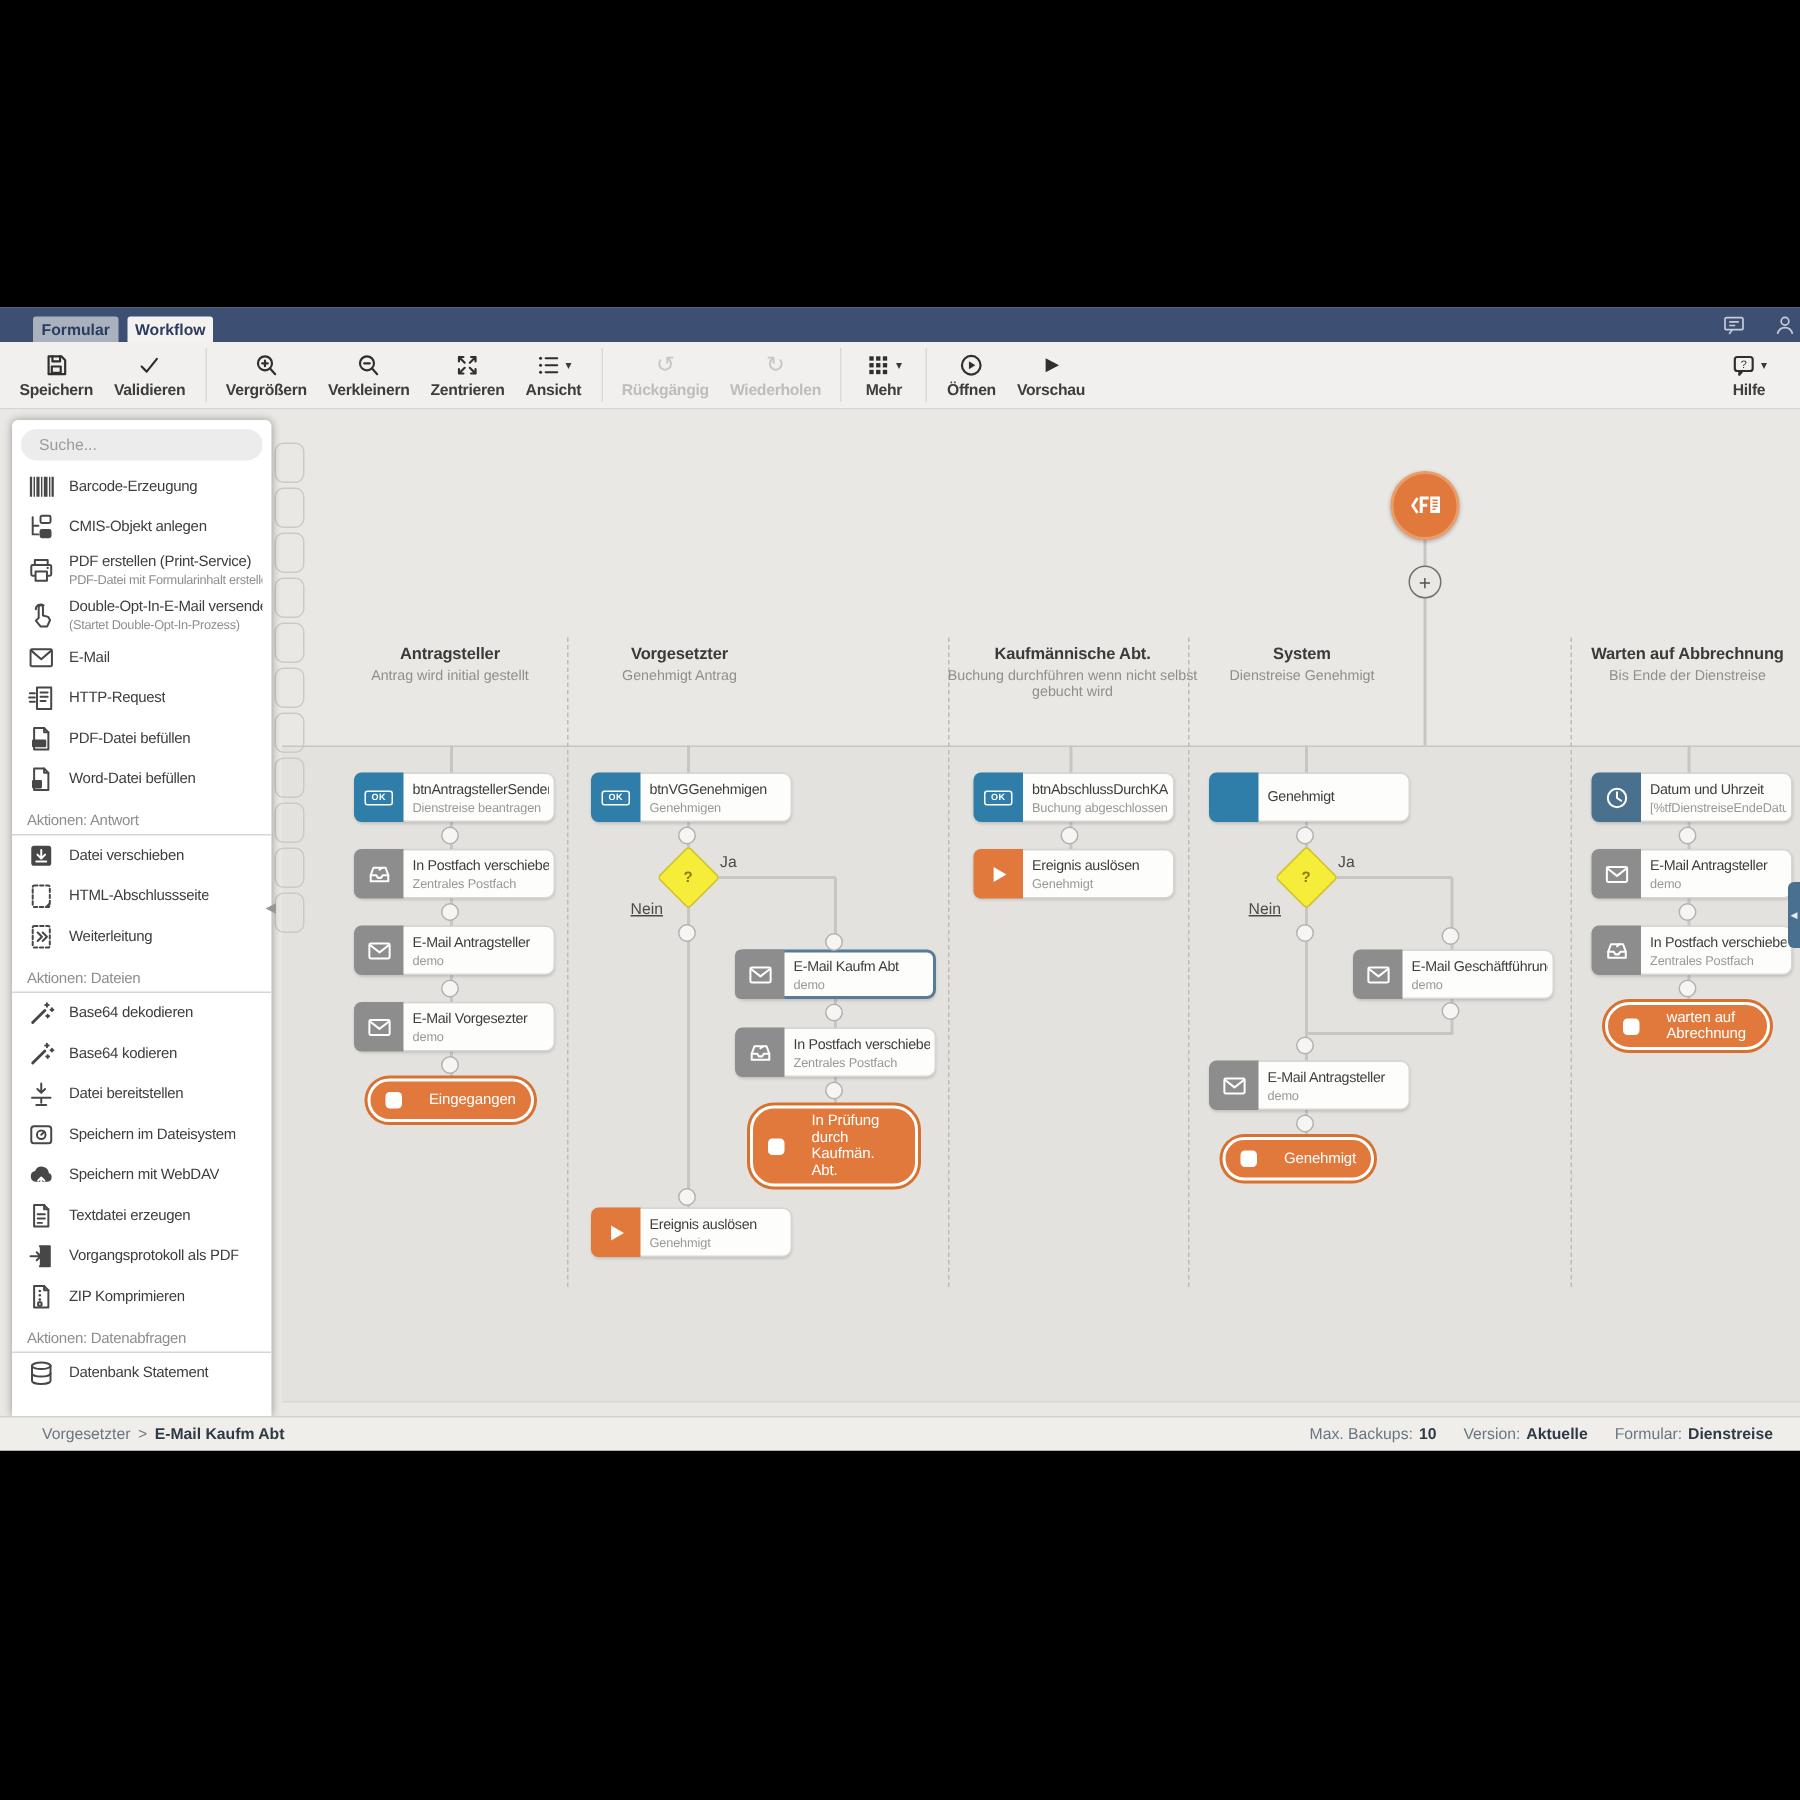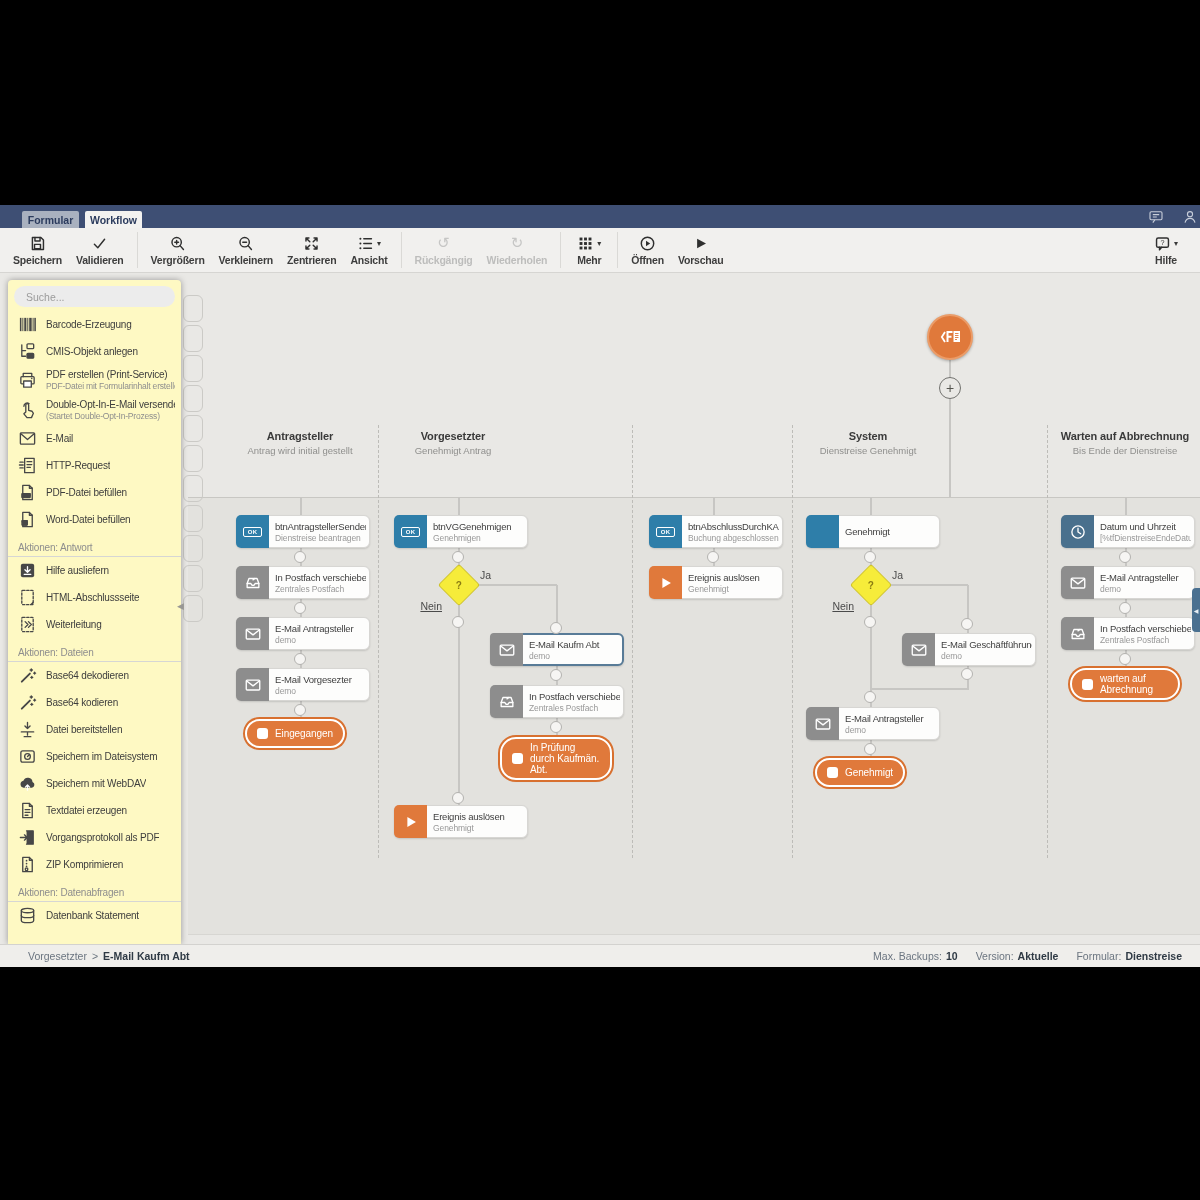--- a/index.html
+++ b/index.html
@@ -26,21 +26,21 @@
   svg.ti{width:17px;height:17px;fill:none;stroke:#2f2f2f;stroke-width:1.7;stroke-linecap:round;stroke-linejoin:round;}
   .tglyph{font-family:"DejaVu Sans",sans-serif;font-size:15px;line-height:17px;color:#2f2f2f;}
   .caret{font-family:"DejaVu Sans",sans-serif;font-size:8px;color:#3a3a3a;}
   .tsep{width:1px;height:36px;background:#dad9d6;margin:0 6px;}
   .help-wrap{margin-left:auto;margin-right:12px;}
 
   
   .main{position:absolute;left:0;top:68px;right:0;bottom:23px;background:#e9e8e5;overflow:hidden;}
 
   
-  .sidebar{position:absolute;left:8px;top:7px;bottom:0;width:173px;background:#fef9c3;
+  .sidebar{position:absolute;left:8px;top:7px;bottom:0;width:173px;background:#ffffff;
            border-radius:4px 4px 0 0;box-shadow:0 0 6px rgba(0,0,0,.35);z-index:10;overflow:hidden;}
   .search{display:block;margin:6px auto 4px;height:21px;width:161px;border-radius:11px;background:#ececec;
           border:none;outline:none;padding:0 12px;font-size:10.5px;color:#555;
           font-family:"Liberation Sans",sans-serif;}
   .search::placeholder{color:#9b9b9b;}
   .srow{display:flex;align-items:center;gap:9px;padding:4px 6px 4px 10px;}
   .sic{width:19px;height:19px;flex:0 0 19px;stroke:#474747;fill:none;stroke-width:1.4;
        stroke-linecap:round;stroke-linejoin:round;}
   .stx{min-width:0;}
   .slab{font-size:10px;color:#3d3d3d;letter-spacing:-.2px;white-space:nowrap;overflow:hidden;}
@@ -90,21 +90,21 @@
   .ntitle{font-size:9.5px;color:#3e3e3e;white-space:nowrap;overflow:hidden;letter-spacing:-.2px;}
   .nsub{font-size:8.5px;color:#989898;white-space:nowrap;overflow:hidden;letter-spacing:-.1px;margin-top:1px;}
 
   .diamond{position:absolute;width:30px;height:30px;background:#f6ec3a;border:1px solid #cfc32c;border-radius:3px;
            transform:rotate(45deg);z-index:3;display:flex;align-items:center;justify-content:center;}
   .diamond span{transform:rotate(-45deg);font-size:10px;font-weight:700;color:#8a7c12;}
   .blabel{position:absolute;font-size:10.5px;color:#4a4a4a;z-index:2;}
   .blabel.right{text-align:right;text-decoration:underline;}
 
   .pill{position:absolute;min-height:29px;background:#e0793b;border:2px solid #fff;border-radius:16px;
-        box-shadow:0 0 0 2px #d8702f,0 1px 2px rgba(0,0,0,.18);display:flex;align-items:center;gap:7px;
+        box-shadow:0 0 0 2px #d8702f,0 1px 2px rgba(0,0,0,.18);display:flex;align-items:center;gap:18px;
         padding:3px 10px;z-index:3;}
   .pill .sq{width:11px;height:11px;background:#fff;border-radius:3px;flex:0 0 11px;}
   .pill .plab{font-size:10px;color:#fff;line-height:11px;letter-spacing:-.1px;}
 
   
   .statusbar{position:absolute;left:0;bottom:0;width:100%;height:23px;background:#efeeeb;
              border-top:1px solid #d3d2cf;display:flex;align-items:center;font-size:10.5px;z-index:12;}
   .crumb{margin-left:28px;color:#6b7580;display:flex;gap:5px;align-items:center;}
   .crumb b{color:#2f3a45;}
   .sb-right{margin-left:auto;margin-right:18px;display:flex;gap:18px;color:#6b7580;}
@@ -441,20 +441,24 @@
     <div class="dash" style="left:792px"></div>
     <div class="dash" style="left:1047px"></div>
 
     <div class="lane" style="left:220px;width:160px">
       <div class="ltitle">Antragsteller</div>
         <div class="lsub">Antrag wird initial gestellt</div>
     </div>
     <div class="lane" style="left:373px;width:160px">
       <div class="ltitle">Vorgesetzter</div>
         <div class="lsub">Genehmigt Antrag</div>
+    </div>
+    <div class="lane" style="left:620px;width:190px">
+      <div class="ltitle">Kaufmännische Abt.</div>
+        <div class="lsub">Buchung durchführen wenn nicht selbst gebucht wird</div>
     </div>
     <div class="lane" style="left:788px;width:160px">
       <div class="ltitle">System</div>
         <div class="lsub">Dienstreise Genehmigt</div>
     </div>
     <div class="lane" style="left:1035px;width:180px">
       <div class="ltitle">Warten auf Abbrechnung</div>
         <div class="lsub">Bis Ende der Dienstreise</div>
     </div>
 
@@ -765,21 +769,21 @@
             <div class="slab">Word-Datei befüllen</div>
           </div>
       </div>
 
       <div class="shead">Aktionen: Antwort</div>
       <div class="srow">
         <svg class="sic" viewBox="0 0 20 20">
             <use href="#i-deliver"></use>
           </svg>
         <div class="stx">
-            <div class="slab">Hilfe ausliefern</div>
+            <div class="slab">Datei verschieben</div>
           </div>
       </div>
       <div class="srow">
         <svg class="sic" viewBox="0 0 20 20">
             <use href="#i-htmlpage"></use>
           </svg>
         <div class="stx">
             <div class="slab">HTML-Abschlussseite</div>
           </div>
       </div>

